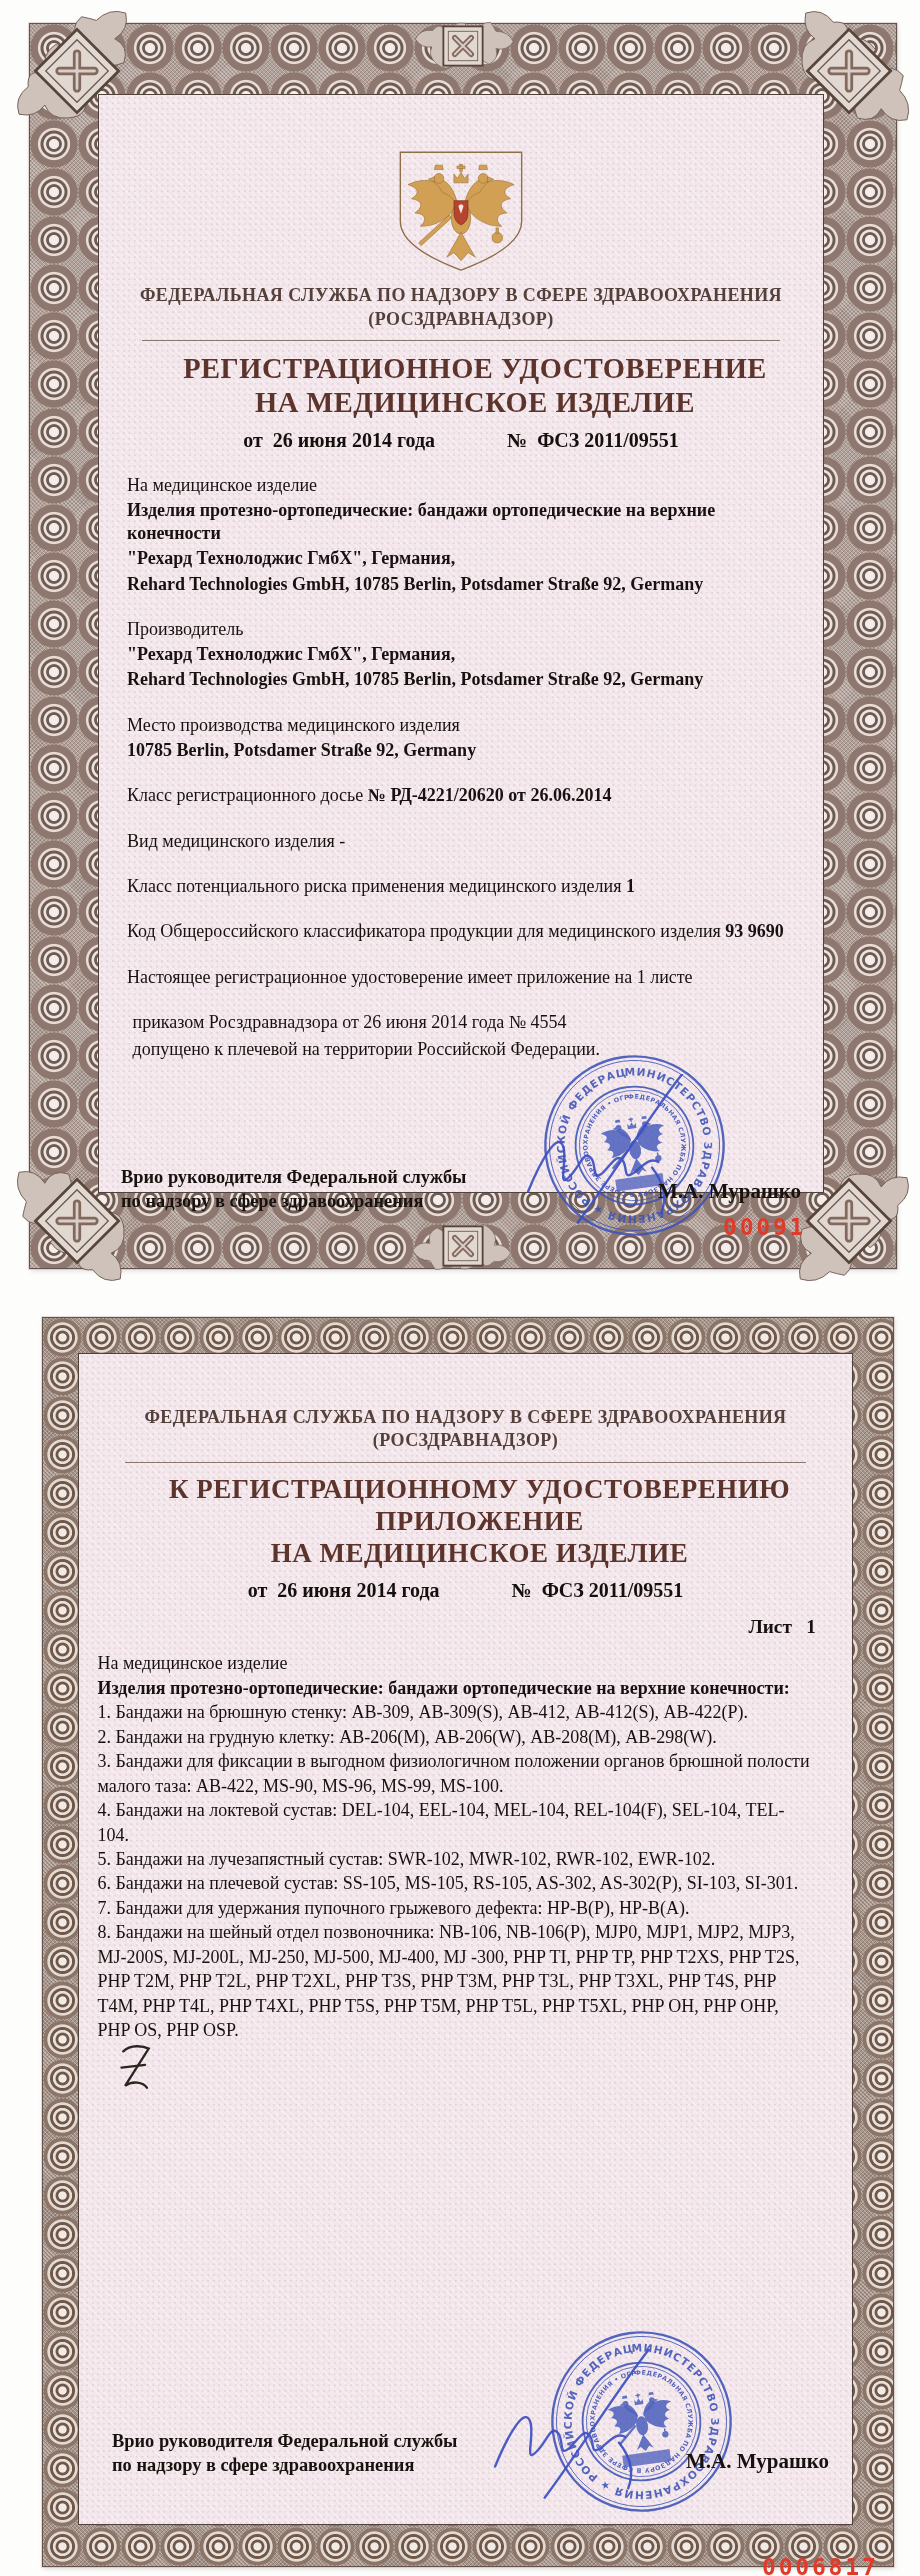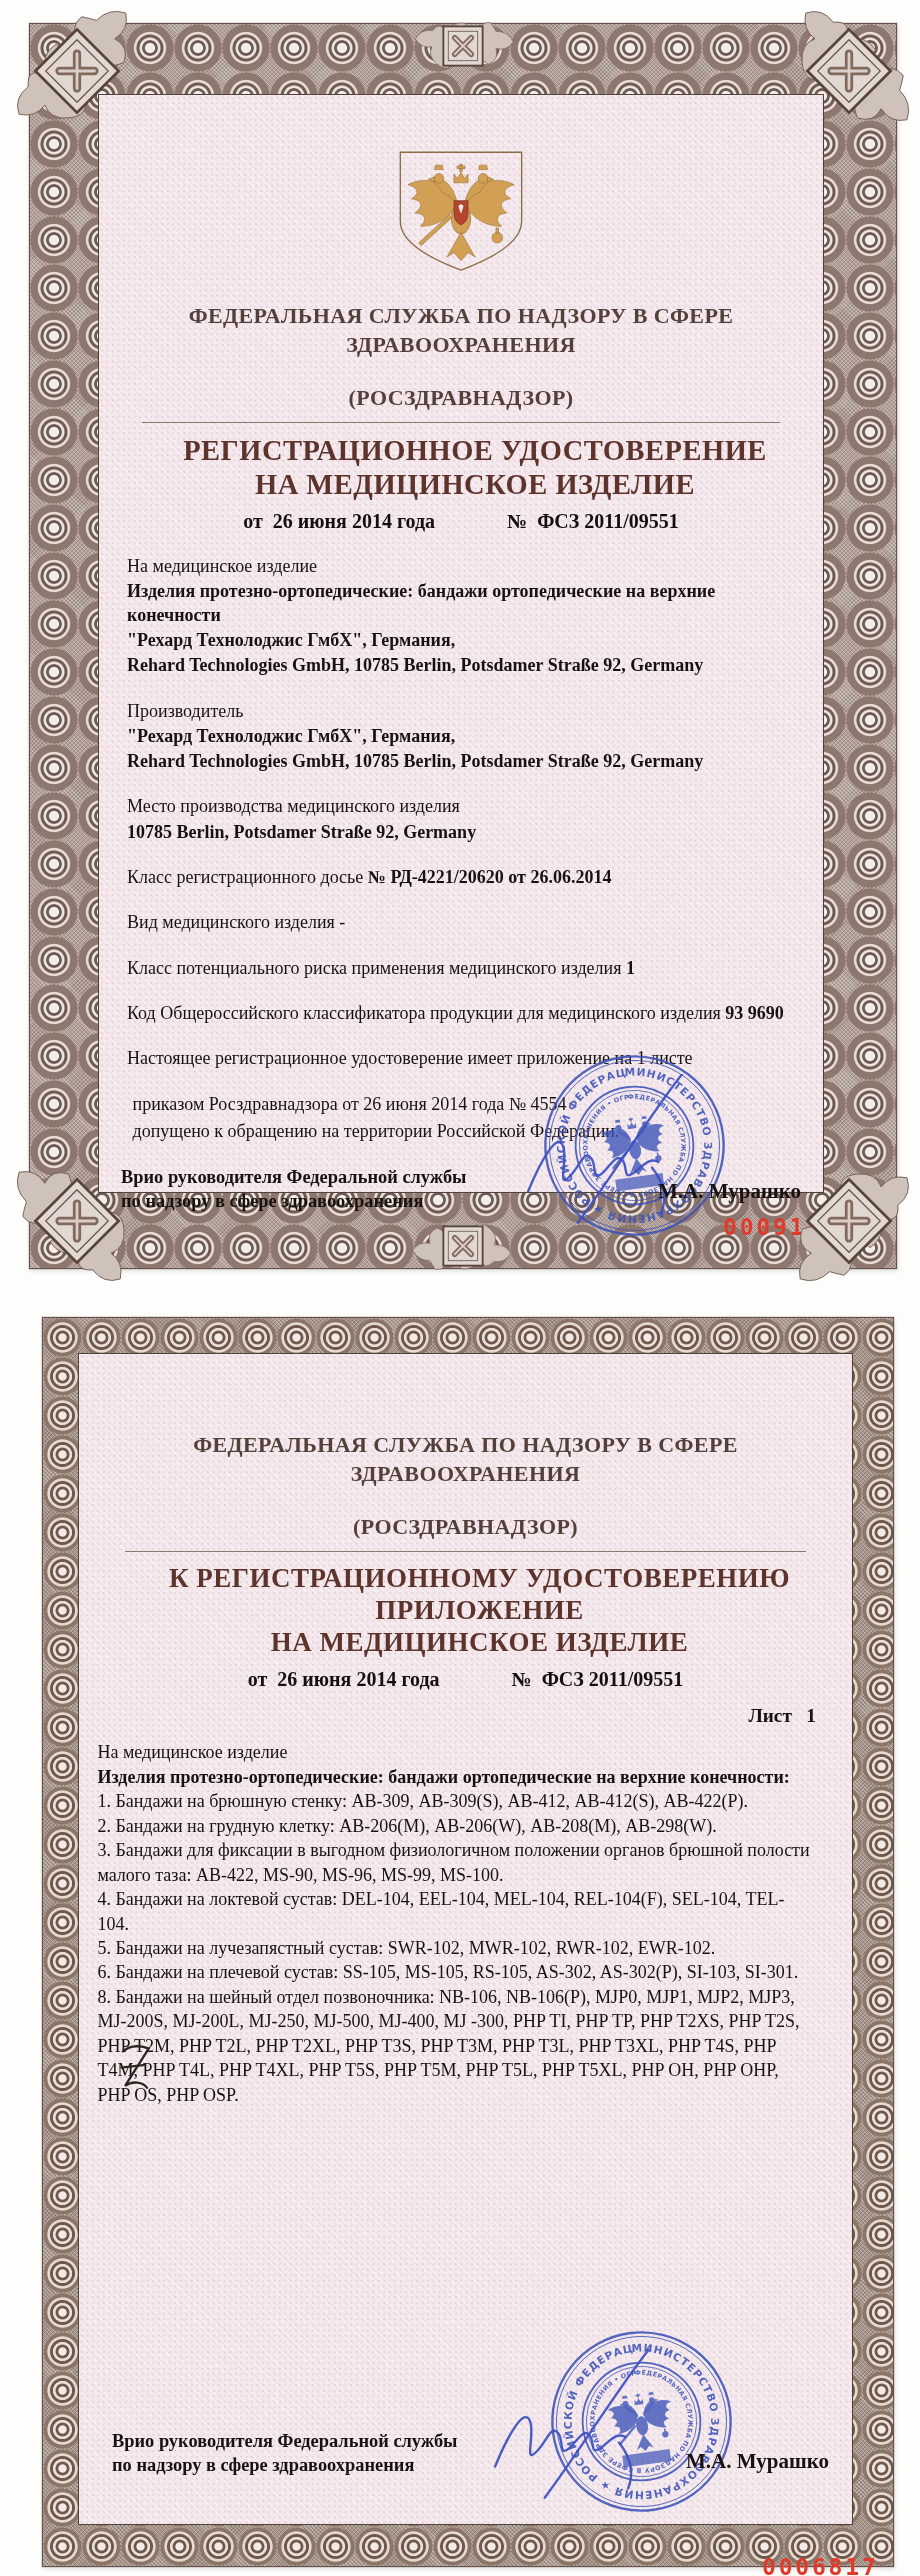--- a/index.html
+++ b/index.html
@@ -50,22 +50,22 @@
   .c-tr{right:-22px;top:-22px;transform:rotate(90deg);}
   .c-br{right:-22px;bottom:-22px;transform:rotate(180deg);}
   .c-bl{left:-22px;bottom:-22px;transform:rotate(270deg);}
   .c-ct{left:50%;top:-24px;margin-left:-46px;width:92px;height:92px;transform:rotate(45deg);}
   .c-cb{left:50%;bottom:-24px;margin-left:-46px;width:92px;height:92px;transform:rotate(225deg);}
 
   
   .content{position:relative;width:100%;height:100%;}
   .emblem{display:block;margin:52px auto 7.4px auto;}
   .agency{
-    text-align:center;font-weight:bold;font-size:22px;line-height:1.3;
-    color:#54403a;letter-spacing:0.4px;margin-top:25px;
+    text-align:center;font-weight:bold;font-size:18px;line-height:1.3;
+    color:#54403a;letter-spacing:0.4px;
   }
   .rule{border:none;border-top:0.9px solid #8a786f;width:88%;margin:9.2px auto 11px auto;height:0;}
   .doc-title{
     text-align:center;font-weight:bold;color:#5c342c;
     font-size:28.5px;line-height:1.18;margin:0;letter-spacing:0.5px;padding-left:28px;
   }
   .doc-title2{font-size:27px;}
   .dateline{
     display:flex;justify-content:center;gap:72px;margin-top:9px;
     font-weight:bold;font-size:20px;color:#14100d;white-space:pre;
@@ -214,21 +214,21 @@
 
         <p class="para gap">Вид медицинского изделия -</p>
 
         <p class="para gap"><span>Класс потенциального риска применения медицинского изделия </span><span class="b">1</span></p>
 
         <p class="para gap"><span>Код Общероссийского классификатора продукции для медицинского изделия </span><span class="b">93 9690</span></p>
 
         <p class="para gap">Настоящее регистрационное удостоверение имеет приложение на 1 листе</p>
 
         <p class="para gap" style="padding-left:5.5px">приказом Росздравнадзора от 26 июня 2014 года № 4554</p>
-        <p class="para" style="margin-top:3.7px;padding-left:5.5px">допущено к обращению на территории Российской Федерации.</p>
+        <p class="para" style="margin-top:3.7px;padding-left:5.5px">допущено к плечевой на территории Российской Федерации.</p>
       </div>
 
       <div class="sig-title" style="left:22px;top:1018px;">
         <div>Врио руководителя Федеральной службы</div>
         <div>по надзору в сфере здравоохранения</div>
       </div>
       <svg class="stamp" style="left:439px;top:902px;" width="193" height="193" viewBox="-105 -105 210 210">
         <use href="#stampG"></use>
       </svg>
       <svg class="signature" style="left:425px;top:927px;" width="166" height="156" viewBox="0 0 180 170">
@@ -261,20 +261,21 @@
 
       <div class="bodytext2 items">
         <p style="margin-top:13px">На медицинское изделие</p>
         <p class="b">Изделия протезно-ортопедические: бандажи ортопедические на верхние конечности:</p>
         <p>1. Бандажи на брюшную стенку: АВ-309, АВ-309(S), АВ-412, АВ-412(S), АВ-422(Р).</p>
         <p>2. Бандажи на грудную клетку: АВ-206(М), АВ-206(W), АВ-208(М), АВ-298(W).</p>
         <p>3. Бандажи для фиксации в выгодном физиологичном положении органов брюшной полости малого таза: АВ-422, MS-90, MS-96, MS-99, MS-100.</p>
         <p>4. Бандажи на локтевой сустав: DEL-104, EEL-104, MEL-104, REL-104(F), SEL-104, TEL-104.</p>
         <p>5. Бандажи на лучезапястный сустав: SWR-102, MWR-102, RWR-102, EWR-102.</p>
         <p>6. Бандажи на плечевой сустав: SS-105, MS-105, RS-105, AS-302, AS-302(P), SI-103, SI-301.</p>
+        <p>7. Бандажи для удержания пупочного грыжевого дефекта: HP-B(P), HP-B(A).</p>
         <p>8. Бандажи на шейный отдел позвоночника: NB-106, NB-106(P), MJP0, MJP1, MJP2, MJP3, MJ-200S, MJ-200L, MJ-250, MJ-500, MJ-400, MJ -300, PHP TI, PHP TP, PHP T2XS, PHP T2S, PHP T2M, PHP T2L, PHP T2XL, PHP T3S, PHP T3M, PHP T3L, PHP T3XL, PHP T4S, PHP T4M, PHP T4L, PHP T4XL, PHP T5S, PHP T5M, PHP T5L, PHP T5XL, PHP OH, PHP OHP, PHP OS, PHP OSP.</p>
       </div>
 
       <svg class="handmark" style="left:37px;top:688px;" width="40" height="55" viewBox="0 0 44 60">
         <path d="M8 10 C16 2 30 4 36 7 L10 48 C18 42 30 44 34 50" fill="none" stroke="#2c2620" stroke-width="2.6" stroke-linecap="round"></path>
         <path d="M6 28 L32 25" fill="none" stroke="#2c2620" stroke-width="2.4" stroke-linecap="round"></path>
       </svg>
 
       <div class="sig-title" style="left:33px;top:1075px;">
         <div>Врио руководителя Федеральной службы</div>

